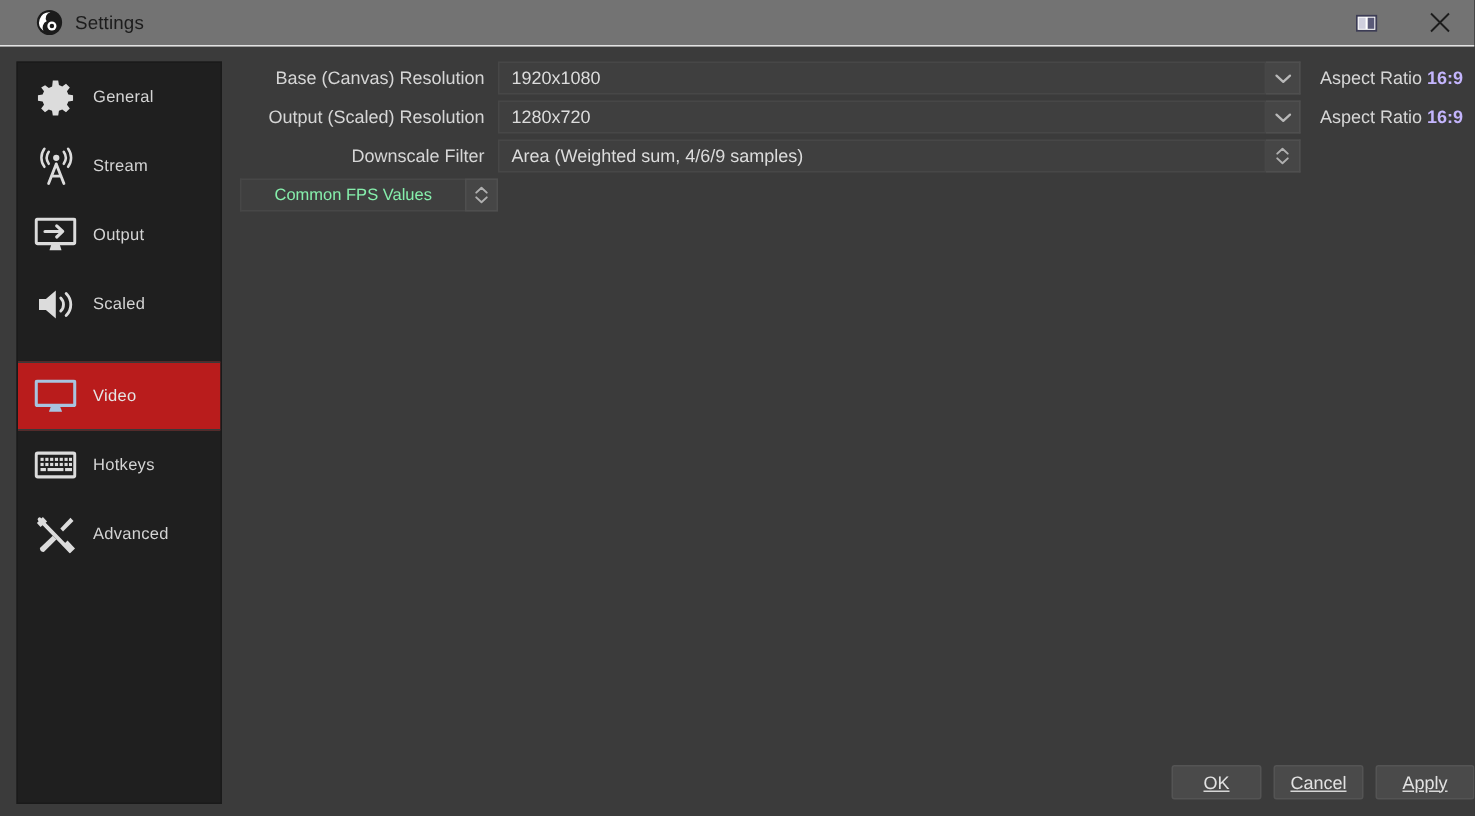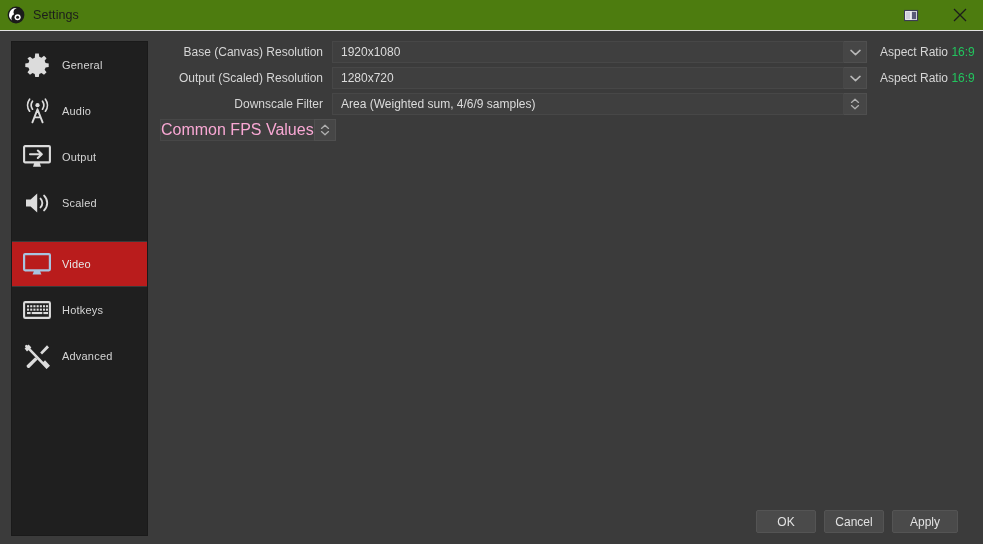--- a/index.html
+++ b/index.html
@@ -24,24 +24,24 @@
     height: 544px;
     background: #3b3b3b;
     display: flex;
     flex-direction: column;
   }
 
   
   #titlebar {
     height: 31px;
     min-height: 31px;
-    background: #4d7c0f;
-    display: flex;
-    align-items: center;
-    padding-left: 7px;
+    background: #737373;
+    display: flex;
+    align-items: center;
+    padding-left: 24px;
     border-bottom: 1px solid #e3e3e3;
   }
   #app-logo {
     width: 18px;
     height: 18px;
     margin-right: 8px;
     flex: 0 0 auto;
   }
   #window-title {
     font-size: 12.5px;
@@ -145,22 +145,22 @@
     margin-right: 9px;
   }
   .label-combo .lc-text {
     flex: 1 1 auto;
     background: #3f3f3f;
     border: 1px solid #474747;
     border-right: 0;
     display: flex;
     align-items: center;
     justify-content: center;
-    font-size: 16px;
-    color: #f9a8d4;
+    font-size: 11px;
+    color: #86efac;
     white-space: nowrap;
   }
   .label-combo .lc-spin {
     width: 22px;
     flex: 0 0 auto;
     background: #464646;
     border: 1px solid #4f4f4f;
     display: flex;
     align-items: center;
     justify-content: center;
@@ -208,34 +208,35 @@
   }
 
   .aspect-note {
     flex: 0 0 auto;
     width: 108px;
     padding-left: 13px;
     font-size: 12px;
     color: #d6d6d6;
     white-space: nowrap;
   }
-  .aspect-note b { font-weight: normal; color: #22c55e; }
+  .aspect-note b { font-weight: bold; color: #c4b5fd; }
 
   .aspect-spacer {
     flex: 0 0 auto;
     width: 108px;
   }
 
   
   #footer {
     position: absolute;
-    right: 25px;
+    right: 0;
     bottom: 11px;
     display: flex;
     gap: 8px;
+    text-decoration: underline;
   }
   .dlg-btn {
     width: 60px;
     height: 23px;
     background: #4a4a4a;
     border: 1px solid #545454;
     border-radius: 2px;
     color: #e2e2e2;
     font-size: 12px;
     font-family: "Liberation Sans", sans-serif;
@@ -293,21 +294,21 @@
 
       <div class="nav-item">
         <span class="nav-icon">
           <svg width="27" height="26" viewBox="0 0 27 26">
             <circle cx="13.5" cy="7.2" r="2.1" fill="#dcdcdc"></circle>
             <path d="M8.5 3.2a7 7 0 0 0 0 8M5.6 1.2a10 10 0 0 0 0 12" stroke="#dcdcdc" stroke-width="1.7" fill="none" stroke-linecap="round"></path>
             <path d="M18.5 3.2a7 7 0 0 1 0 8M21.4 1.2a10 10 0 0 1 0 12" stroke="#dcdcdc" stroke-width="1.7" fill="none" stroke-linecap="round"></path>
             <path d="M13.5 11.3 L8.4 24.3 M13.5 11.3 L18.6 24.3 M10.3 19.4 H16.7" stroke="#dcdcdc" stroke-width="1.9" fill="none" stroke-linecap="round"></path>
           </svg>
         </span>
-        <span class="nav-label">Audio</span>
+        <span class="nav-label">Stream</span>
       </div>
 
       <div class="nav-item">
         <span class="nav-icon">
           <svg width="28" height="24" viewBox="0 0 28 24">
             <rect x="1.1" y="1.1" width="25.8" height="16.3" rx="1" fill="none" stroke="#dcdcdc" stroke-width="2.1"></rect>
             <path d="M7 9.3 H18.3 M14.8 5.6 L18.8 9.3 L14.8 13" stroke="#dcdcdc" stroke-width="2.1" fill="none" stroke-linecap="round" stroke-linejoin="round"></path>
             <path d="M10 21.8 H18 L16.6 17.4 H11.4 Z" fill="#dcdcdc"></path>
           </svg>
         </span>

